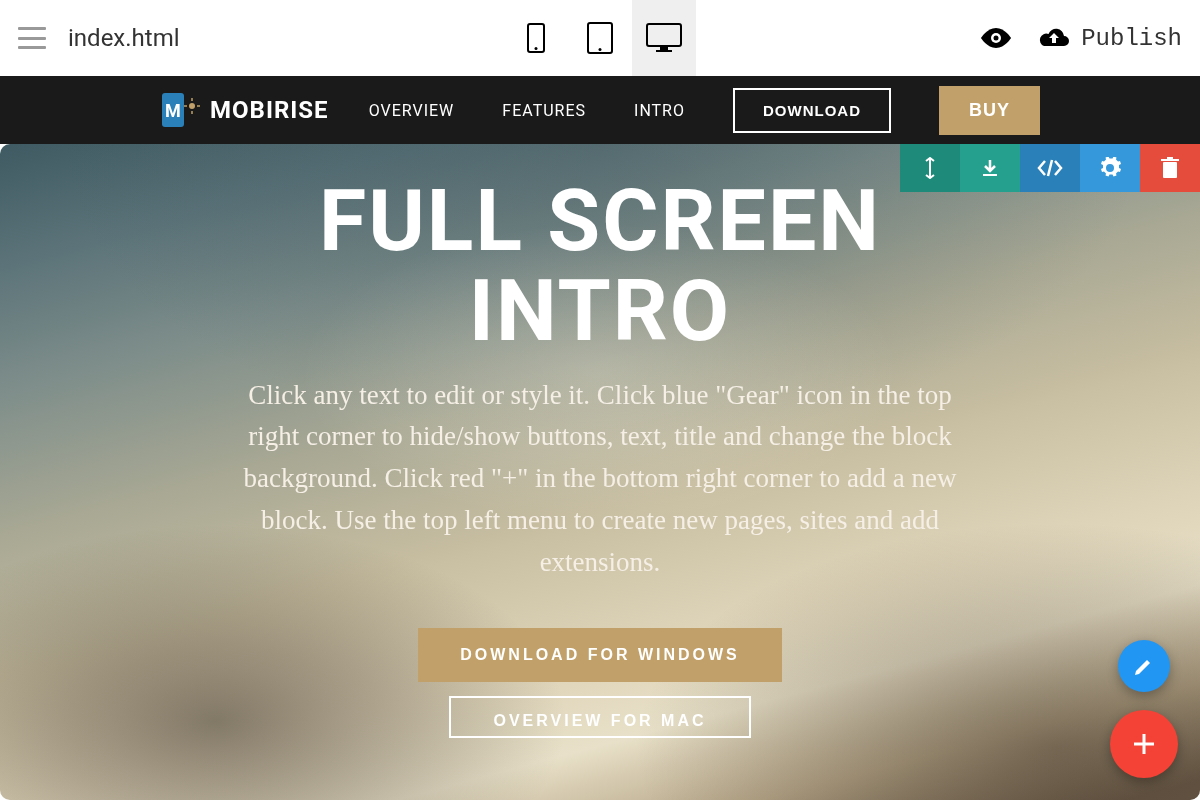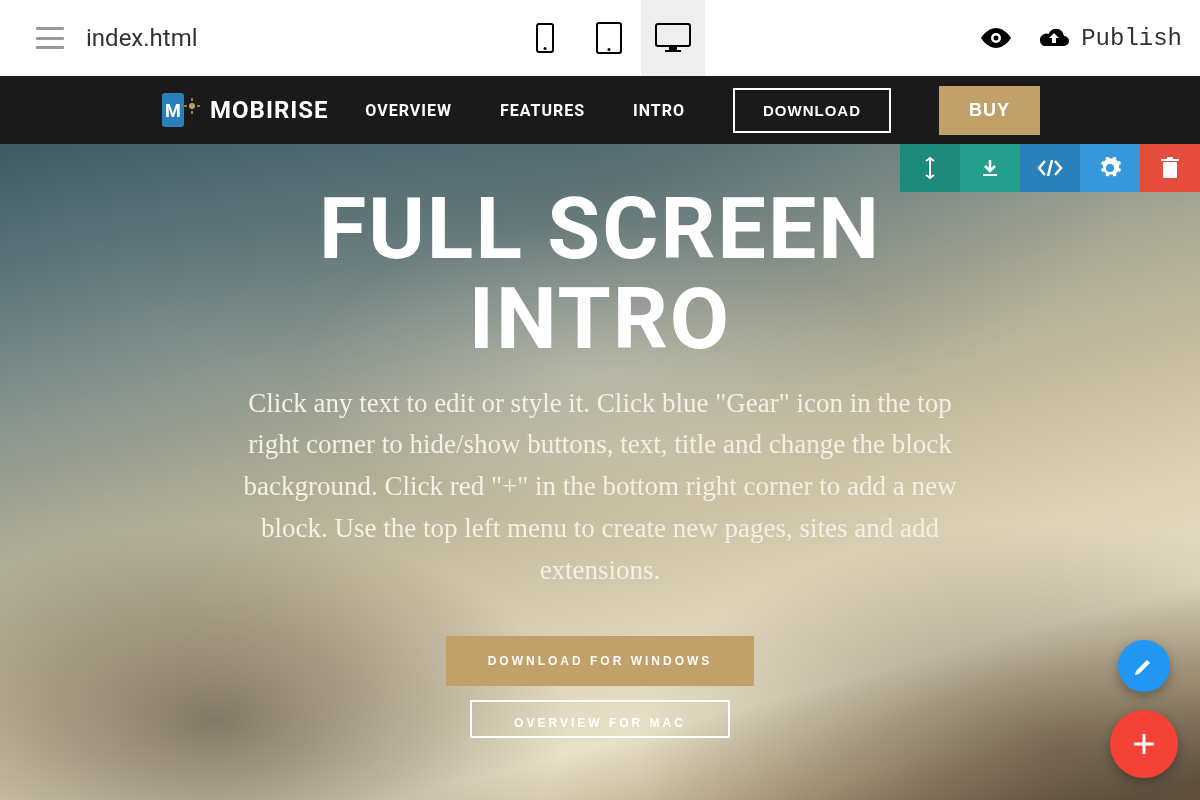--- a/index.html
+++ b/index.html
@@ -3,21 +3,21 @@
 <meta charset="utf-8">
 <style>
 * { margin: 0; padding: 0; box-sizing: border-box; }
 body {
   width: 1200px; height: 800px; overflow: hidden;
   font-family: -apple-system, BlinkMacSystemFont, "Segoe UI", Roboto, sans-serif;
   position: relative;
 }
 .app-toolbar {
   height: 76px; background: #fff; display: flex; align-items: center;
-  padding: 0 18px; position: relative; margin-left: 18px;
+  padding: 0 18px; position: relative;
 }
 .hamburger { width: 28px; height: 22px; display: flex; flex-direction: column; justify-content: space-between; cursor: pointer; }
 .hamburger span { display: block; height: 3px; background: #999; border-radius: 1px; }
 .file-name { font-size: 24px; color: #333; margin-left: 22px; font-weight: 400; }
 .device-switch { position: absolute; left: 50%; transform: translateX(-50%); display: flex; align-items: center; gap: 0; }
 .dev-btn { width: 64px; height: 76px; display: flex; align-items: center; justify-content: center; cursor: pointer; }
 .dev-btn.active { background: #efefef; }
 .tb-right { margin-left: auto; display: flex; align-items: center; gap: 24px; font-family: Liberation Mono, monospace; }
 .eye-ico, .cloud-ico { display: flex; align-items: center; justify-content: center; }
 .publish { display: flex; align-items: center; gap: 10px; cursor: pointer; }
@@ -27,49 +27,49 @@
   height: 68px; background: #1a1a1a; display: flex; align-items: center;
   padding: 0 160px 0 160px; gap: 0;
 }
 .brand { display: flex; align-items: center; gap: 14px; }
 .brand-icon { width: 36px; height: 36px; position: relative; }
 .brand-phone { width: 22px; height: 34px; background: #2a80b9; border-radius: 3px; position: absolute; left: 2px; top: 1px; display:flex; align-items:center; justify-content:center;}
 .brand-m { color:#fff; font-weight:700; font-size:18px; }
 .brand-sun { position:absolute; right:-4px; top:6px; }
 .brand-text { color: #fff; font-weight: 700; font-size: 24px; letter-spacing: 1px; }
 .nav-links { display: flex; align-items: center; gap: 48px; margin-left: auto; }
-.nav-link { color: #fff; font-weight: 700; font-size: 16px; letter-spacing: 1px; cursor: pointer; text-align: center; }
+.nav-link { color: #fff; font-weight: 400; font-size: 16px; letter-spacing: 1px; cursor: pointer; text-align: center; }
 .nav-btn-outline { border: 2px solid #fff; color: #fff; padding: 12px 28px; font-weight: 700; font-size: 15px; letter-spacing: 1px; cursor: pointer; background: transparent; }
 .nav-btn-solid { background: #c1a069; color: #fff; padding: 14px 30px; font-weight: 700; font-size: 18px; letter-spacing: 1px; cursor: pointer; border: none; }
 
 .hero {
   height: 656px; position: relative; overflow: hidden;
   background: linear-gradient(165deg, #3f5a62 0%, #5a7278 12%, #7d8d8a 25%, #a8a894 40%, #c9bfa2 55%, #ddd3b8 68%, #e8e0c8 78%, #b8a88a 88%, #6b5a48 98%);
-  display: flex; flex-direction: column; align-items: center; padding-top: 40px;
+  display: flex; flex-direction: column; align-items: center; padding-top: 32px; border-radius: 10px;
 }
 .hero::before {
   content: ""; position: absolute; inset: 0;
   background:
     radial-gradient(ellipse 500px 280px at 18% 88%, rgba(60,50,40,0.55), transparent 70%),
     radial-gradient(ellipse 600px 320px at 88% 92%, rgba(70,58,44,0.5), transparent 70%),
     radial-gradient(ellipse 400px 200px at 50% 35%, rgba(255,250,235,0.25), transparent 75%),
     radial-gradient(ellipse 900px 500px at 50% 0%, rgba(50,75,85,0.35), transparent 60%);
   pointer-events: none;
 }
 .hero-title {
   position: relative; color: #fff; font-size: 86px; font-weight: 700;
   letter-spacing: 2px; text-align: center; line-height: 1.05;
 }
 .hero-sub {
   position: relative; color: #f5efe6; font-size: 27px; 
   font-family: Georgia, "Times New Roman", serif; text-align: center;
   max-width: 760px; line-height: 1.55; margin-top: 18px; font-weight: 400;
 }
 .hero-buttons { position: relative; margin-top: 44px; display: flex; flex-direction: column; align-items: center; gap: 14px; }
-.dl-btn { padding: 18px 42px; font-size: 12px; font-weight: 700; letter-spacing: 3px; cursor: pointer; }
+.dl-btn { padding: 18px 42px; font-size: 16px; font-weight: 700; letter-spacing: 3px; cursor: pointer; }
 .dl-primary { background: #c1a069; color: #fff; border: none; }
 .dl-outline { background: transparent; color: #fff; border: 2px solid #fff; padding: 14px 42px 6px; }
 
 .block-tools { position: absolute; top: 144px; right: 0; display: flex; height: 48px; z-index: 10; }
 .tool { width: 60px; display: flex; align-items: center; justify-content: center; cursor: pointer; }
 .t-teal { background: #1e8a7a; }
 .t-teal2 { background: #26a08e; }
 .t-blue { background: #2a80b9; }
 .t-blue2 { background: #3498db; }
 .t-red { background: #e64c3c; }

